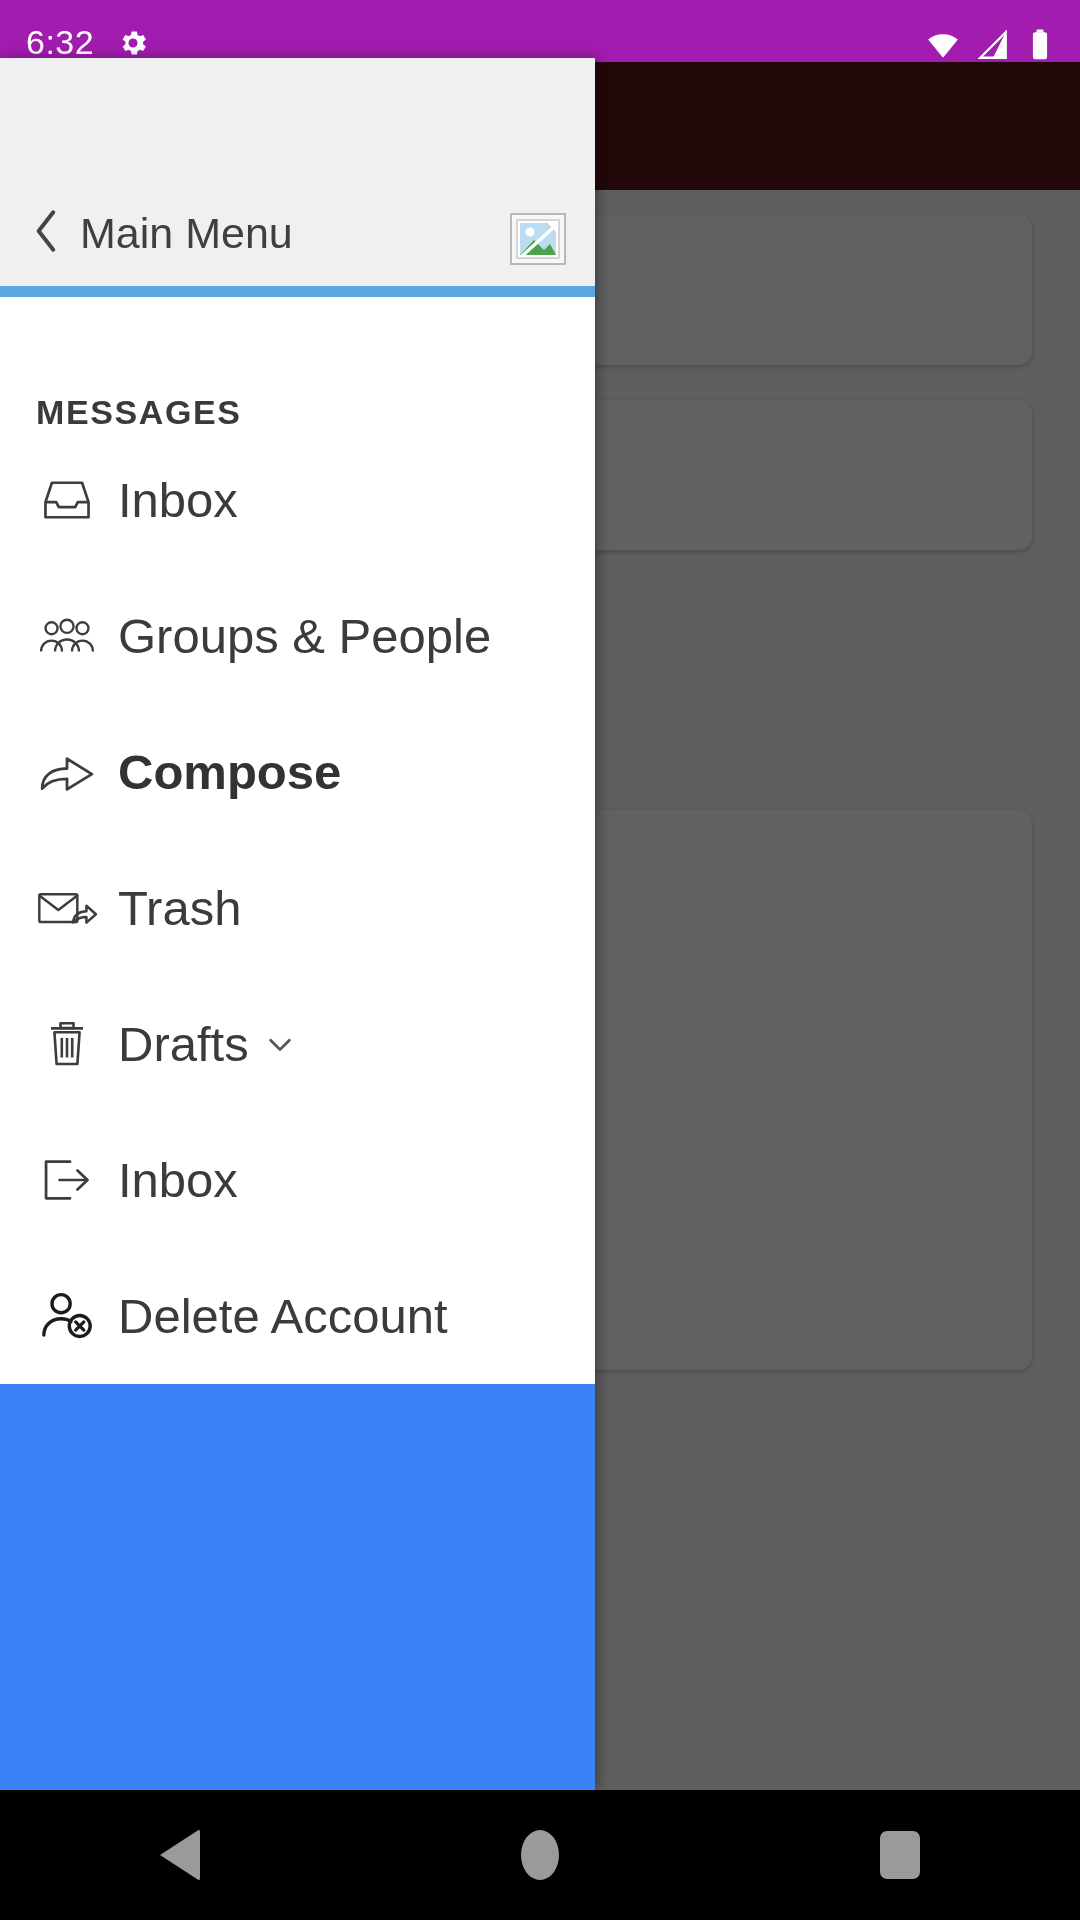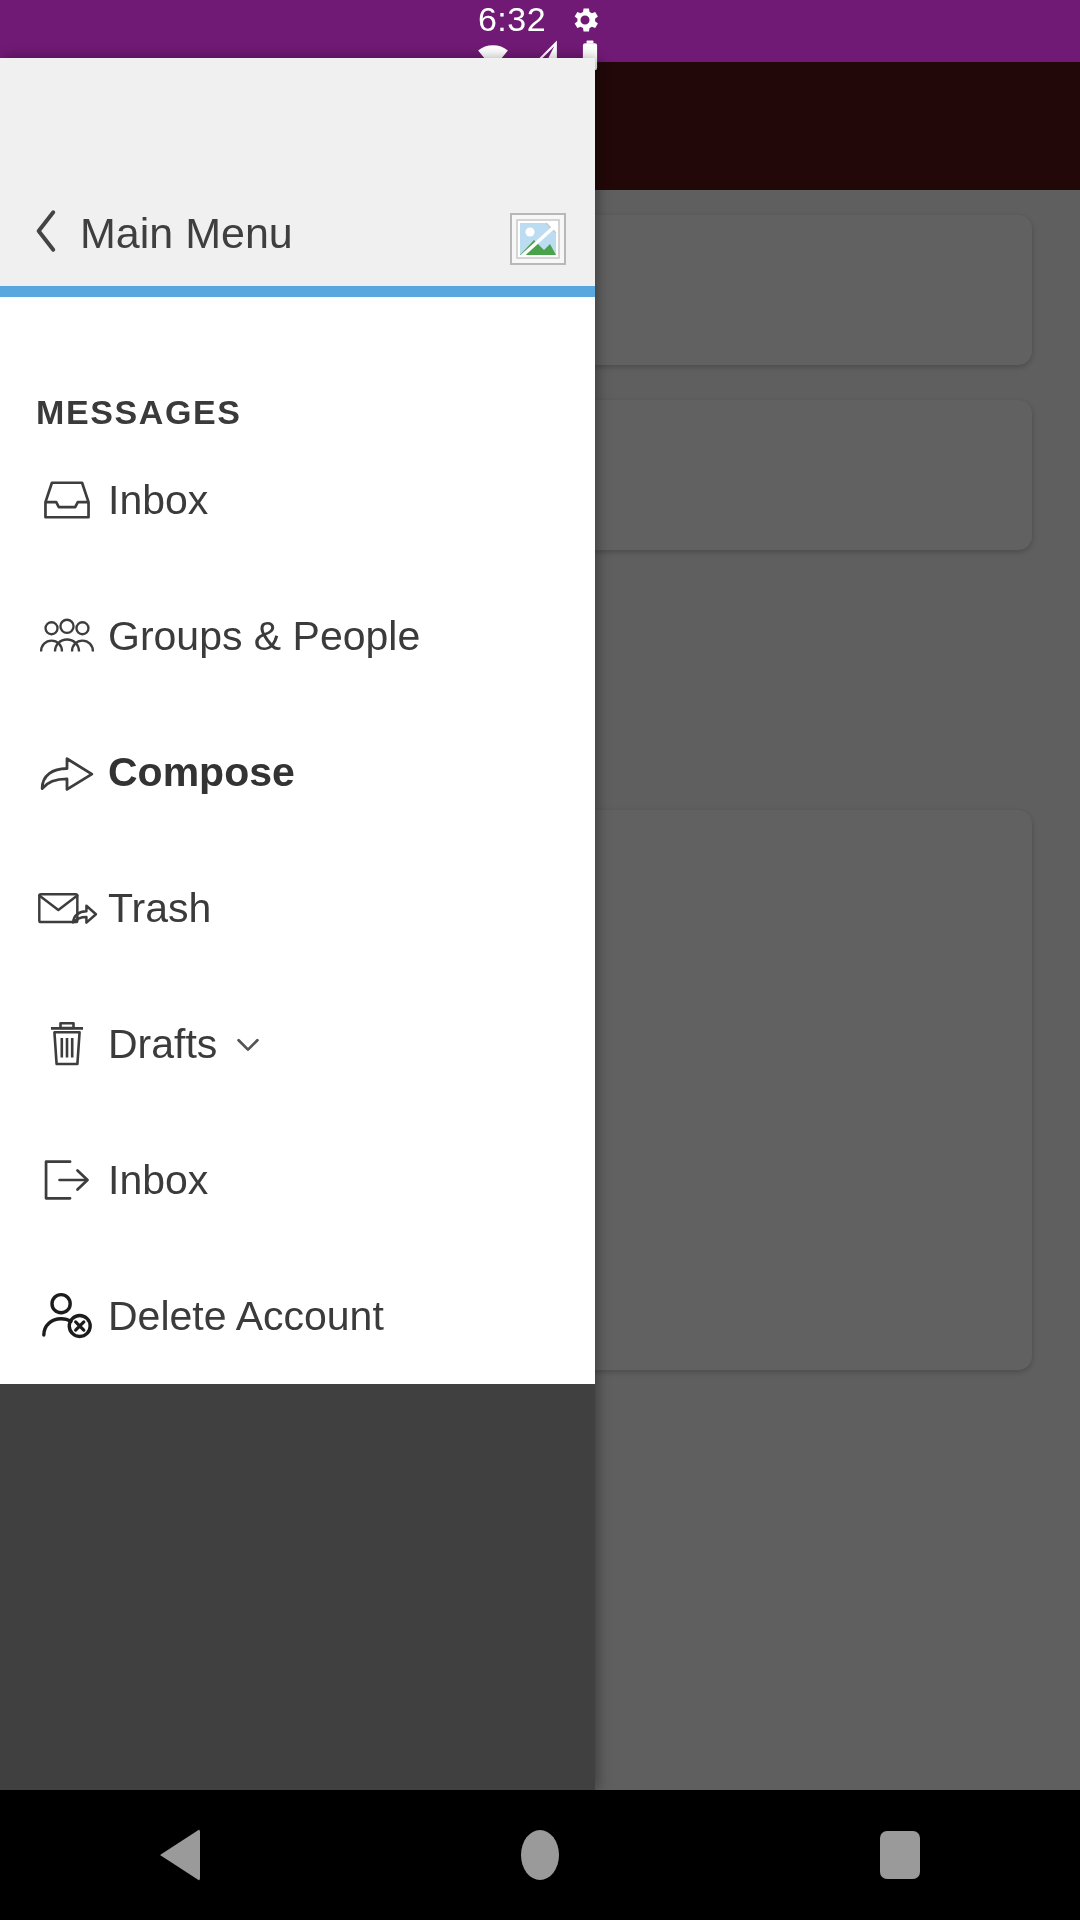--- a/index.html
+++ b/index.html
@@ -33,34 +33,33 @@
 
   
   #scrim {
     position:absolute; left:0; top:0; width:1080px; height:1790px;
     background:rgba(0,0,0,0.62); pointer-events:none;
   }
 
   
   #statusbar {
     position:absolute; left:0; top:0; width:1080px; height:62px;
-    background:#701a75; z-index:40;
-    display:flex; align-items:center; justify-content:space-between;
+    background:#a21caf; z-index:40;
+    display:flex; align-items:flex-end; justify-content:space-between;
     padding:0 26px;
-    flex-direction:column;
   }
   #sb-left { display:flex; align-items:center; gap:22px; }
   #sb-time { color:#ffffff; font-size:34px; letter-spacing:0.5px; }
   #sb-right { display:flex; align-items:center; gap:16px; }
   .sb-icon { display:block; }
 
   
   #drawer {
     position:absolute; left:0; top:58px; width:595px; height:1732px;
-    background:#404040; z-index:50; overflow:hidden;
+    background:#3b82f6; z-index:50; overflow:hidden;
     box-shadow:3px 0 12px rgba(0,0,0,0.35);
   }
   #drawer-header {
     position:relative; width:100%; height:228px; background:#f0f0f0;
   }
   #drawer-back {
     position:absolute; left:32px; top:148px;
     display:flex; align-items:center; gap:18px;
     cursor:pointer;
   }
@@ -82,22 +81,22 @@
   }
   .menu-item {
     display:flex; align-items:center;
     height:136px; padding-left:30px; cursor:pointer;
   }
   .menu-icon {
     width:74px; min-width:74px;
     display:flex; align-items:center; justify-content:center;
   }
   .menu-label {
-    font-size:41px; color:#3b3b3b; white-space:nowrap;
-    margin-left:4px;
+    font-size:49px; color:#3b3b3b; white-space:nowrap;
+    margin-left:14px;
   }
   .menu-item.selected .menu-label { font-weight:bold; color:#333333; }
   .chev { margin-left:16px; display:flex; align-items:center; }
 
   
   #navbar {
     position:absolute; left:0; bottom:0; width:1080px; height:130px;
     background:#000000; z-index:60;
     display:flex; align-items:center; justify-content:space-around;
   }

